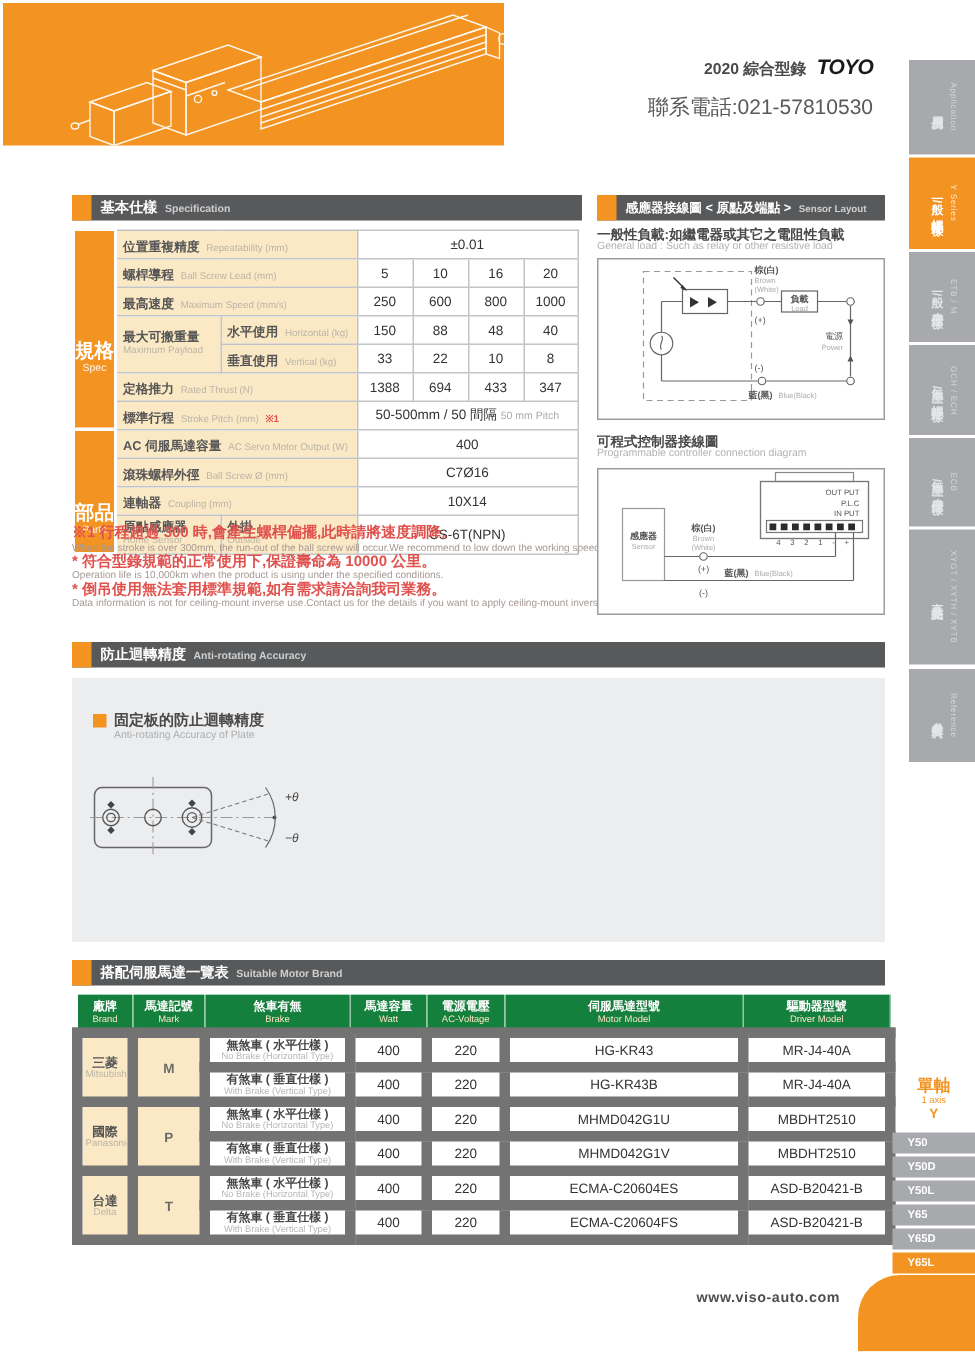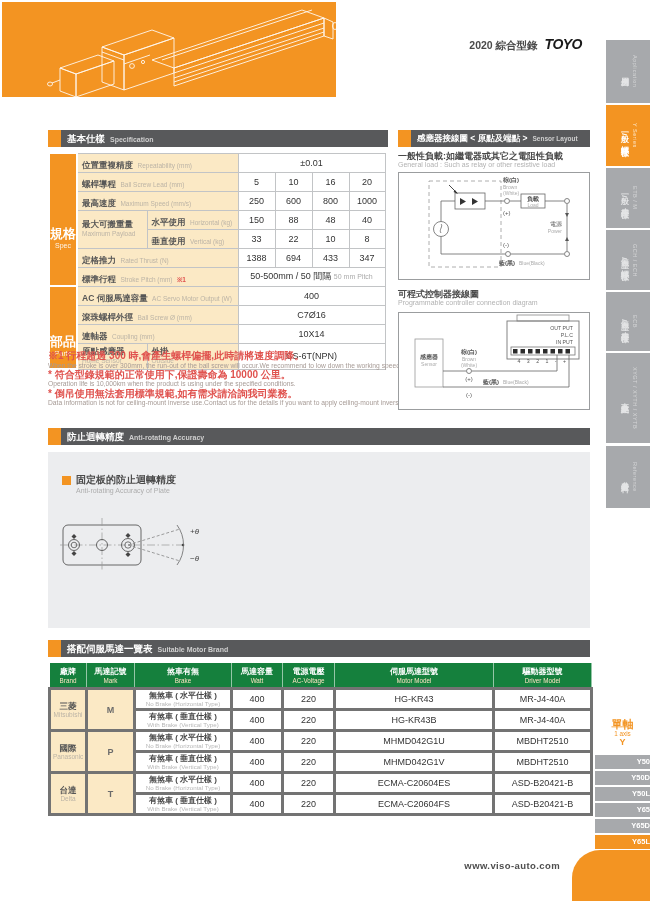--- a/index.html
+++ b/index.html
@@ -73,36 +73,36 @@
   .rot-box .rb-head .h2 { font-size:5.6px; color:#FDE7C8; display:block; }
   .rot-box .rb-val { background:#fff; border:1px solid #9B9D9F; border-top:none; text-align:center;
                      font-size:10.5px; color:#333; padding:8px 0; }
 
   
   #motor-table { position:absolute; left:48px; top:662px; width:542px;
                  border-collapse:collapse; table-layout:fixed; border:1px solid #9FA1A3; }
   #motor-table th { background:#15803d; border:1px solid rgba(255,255,255,.55); height:26px; padding:0; }
   #motor-table .hz { font-size:8px; font-weight:bold; color:#fff; display:block; line-height:10px; }
   #motor-table .he { font-size:6.3px; font-weight:normal; color:#FDE4C2; display:block; }
-  #motor-table td { border:3px solid #737373; height:21px; padding:0 2px; text-align:center; vertical-align:middle; overflow:hidden; }
+  #motor-table td { border:7px solid #737373; height:21px; padding:0 2px; text-align:center; vertical-align:middle; overflow:hidden; }
   #motor-table td.brand-cell, #motor-table td.mark-cell { background:#FBE9C5; }
   .brand-cell .bz { font-size:8.5px; font-weight:bold; color:#565656; display:block; line-height:9px;}
   .brand-cell .be { font-size:6.5px; color:#BCB4A6; display:block; }
   .mark-cell { font-size:9px; font-weight:bold; color:#6B6B6B; }
   td.brake .bz { font-size:8px; font-weight:bold; color:#454545; display:block; line-height:9px; white-space:nowrap;}
   td.brake .be { font-size:6.2px; color:#B7B7B7; display:block; white-space:nowrap;}
   td.num, td.model { font-size:9px; color:#333; white-space:nowrap; }
 
   
   .series-head { position:absolute; left:595px; top:719px; width:55px; text-align:center; color:#F39422; }
   .series-head .g1 { font-size:11px; font-weight:bold; display:block; line-height:11px; }
   .series-head .g2 { font-size:6.3px; display:block; line-height:7px; }
   .series-head .g3 { font-size:9px; font-weight:bold; display:block; line-height:10px; }
   .series-tab { position:absolute; left:595px; width:55px; height:14px; background:#A7A9AC;
-                font-size:7.5px; font-weight:bold; color:#fff; line-height:14px; padding-left:10px;text-align:right; }
+                font-size:7.5px; font-weight:bold; color:#fff; line-height:14px; padding-left:10px; }
   .series-tab.active { background:#F39422; }
 
   .blob { position:absolute; left:572px; top:850px; width:78px; height:51px; background:#F39422;
           border-top-left-radius:28px; }
   .website { position:absolute; top:860px; right:90px; font-size:9.5px; font-weight:bold;
              color:#4E4E4E; letter-spacing:.4px; }
 </style>
 </head>
 <body>
 
@@ -135,20 +135,21 @@
         <circle cx="141" cy="60" r="1.6"></circle>
         <line x1="122" y1="62" x2="148" y2="53"></line>
       </g>
     </svg>
   </div>
 
   <div class="hdr-catalog">
     <span class="cat">2020 綜合型錄</span>
     <span class="logo">TOYO</span>
   </div>
+  <div class="hdr-phone">聯系電話:021-57810530</div>
 
   <div class="side-tab" style="top:40px;height:63px;">
     <span class="zh">應用例</span>
     <span class="en">Application</span>
   </div>
   <div class="side-tab active" style="top:105px;height:61px;">
     <span class="zh">一般 / 螺桿仕樣</span>
     <span class="en">Y Series</span>
   </div>
   <div class="side-tab" style="top:168px;height:60px;">

